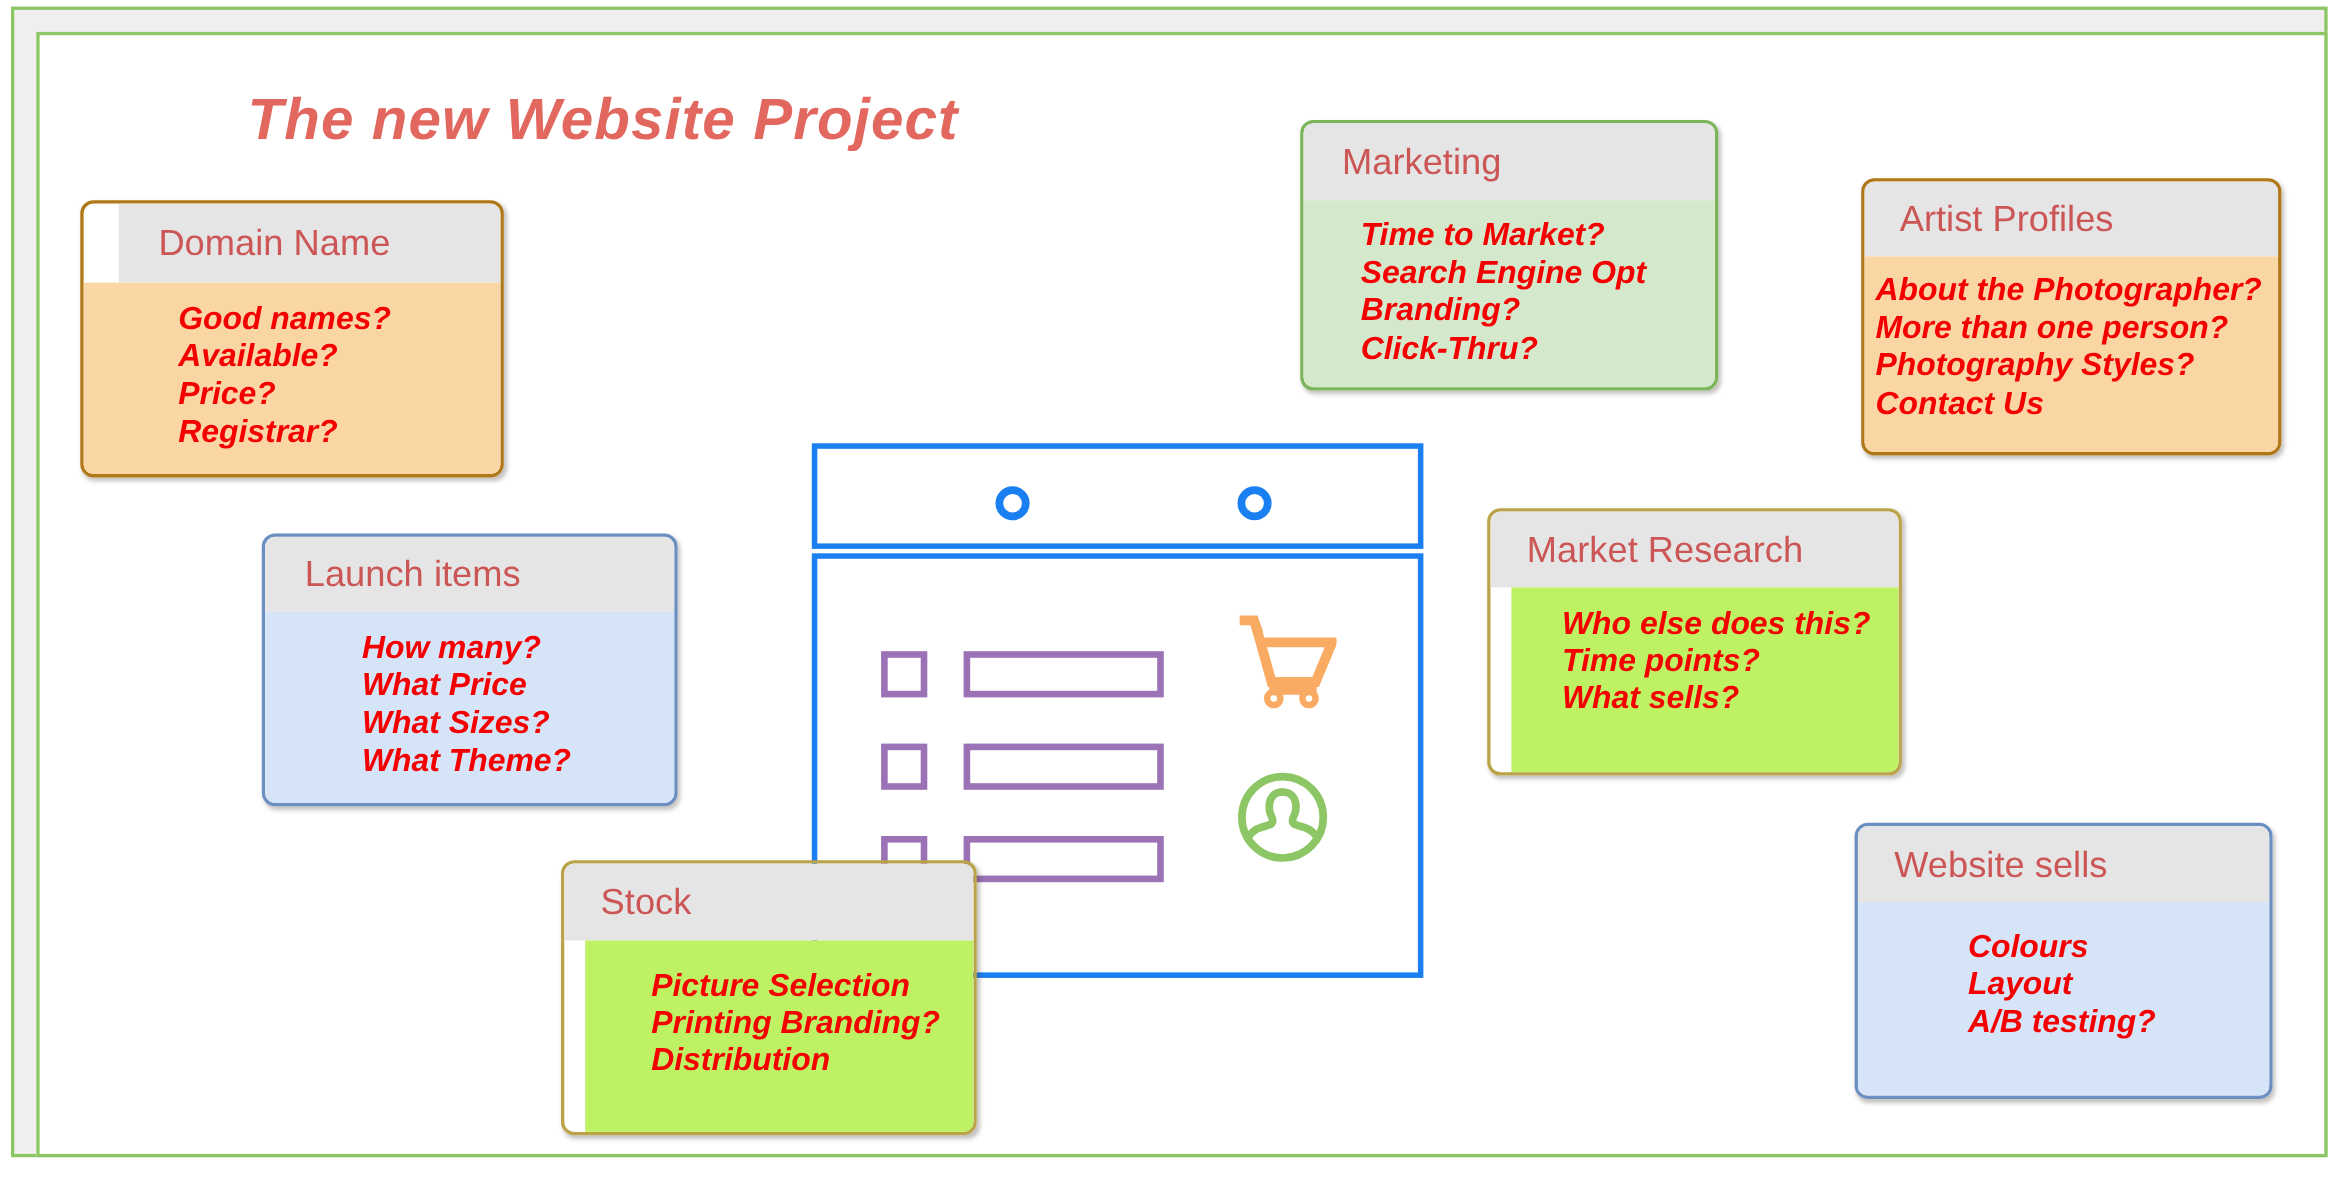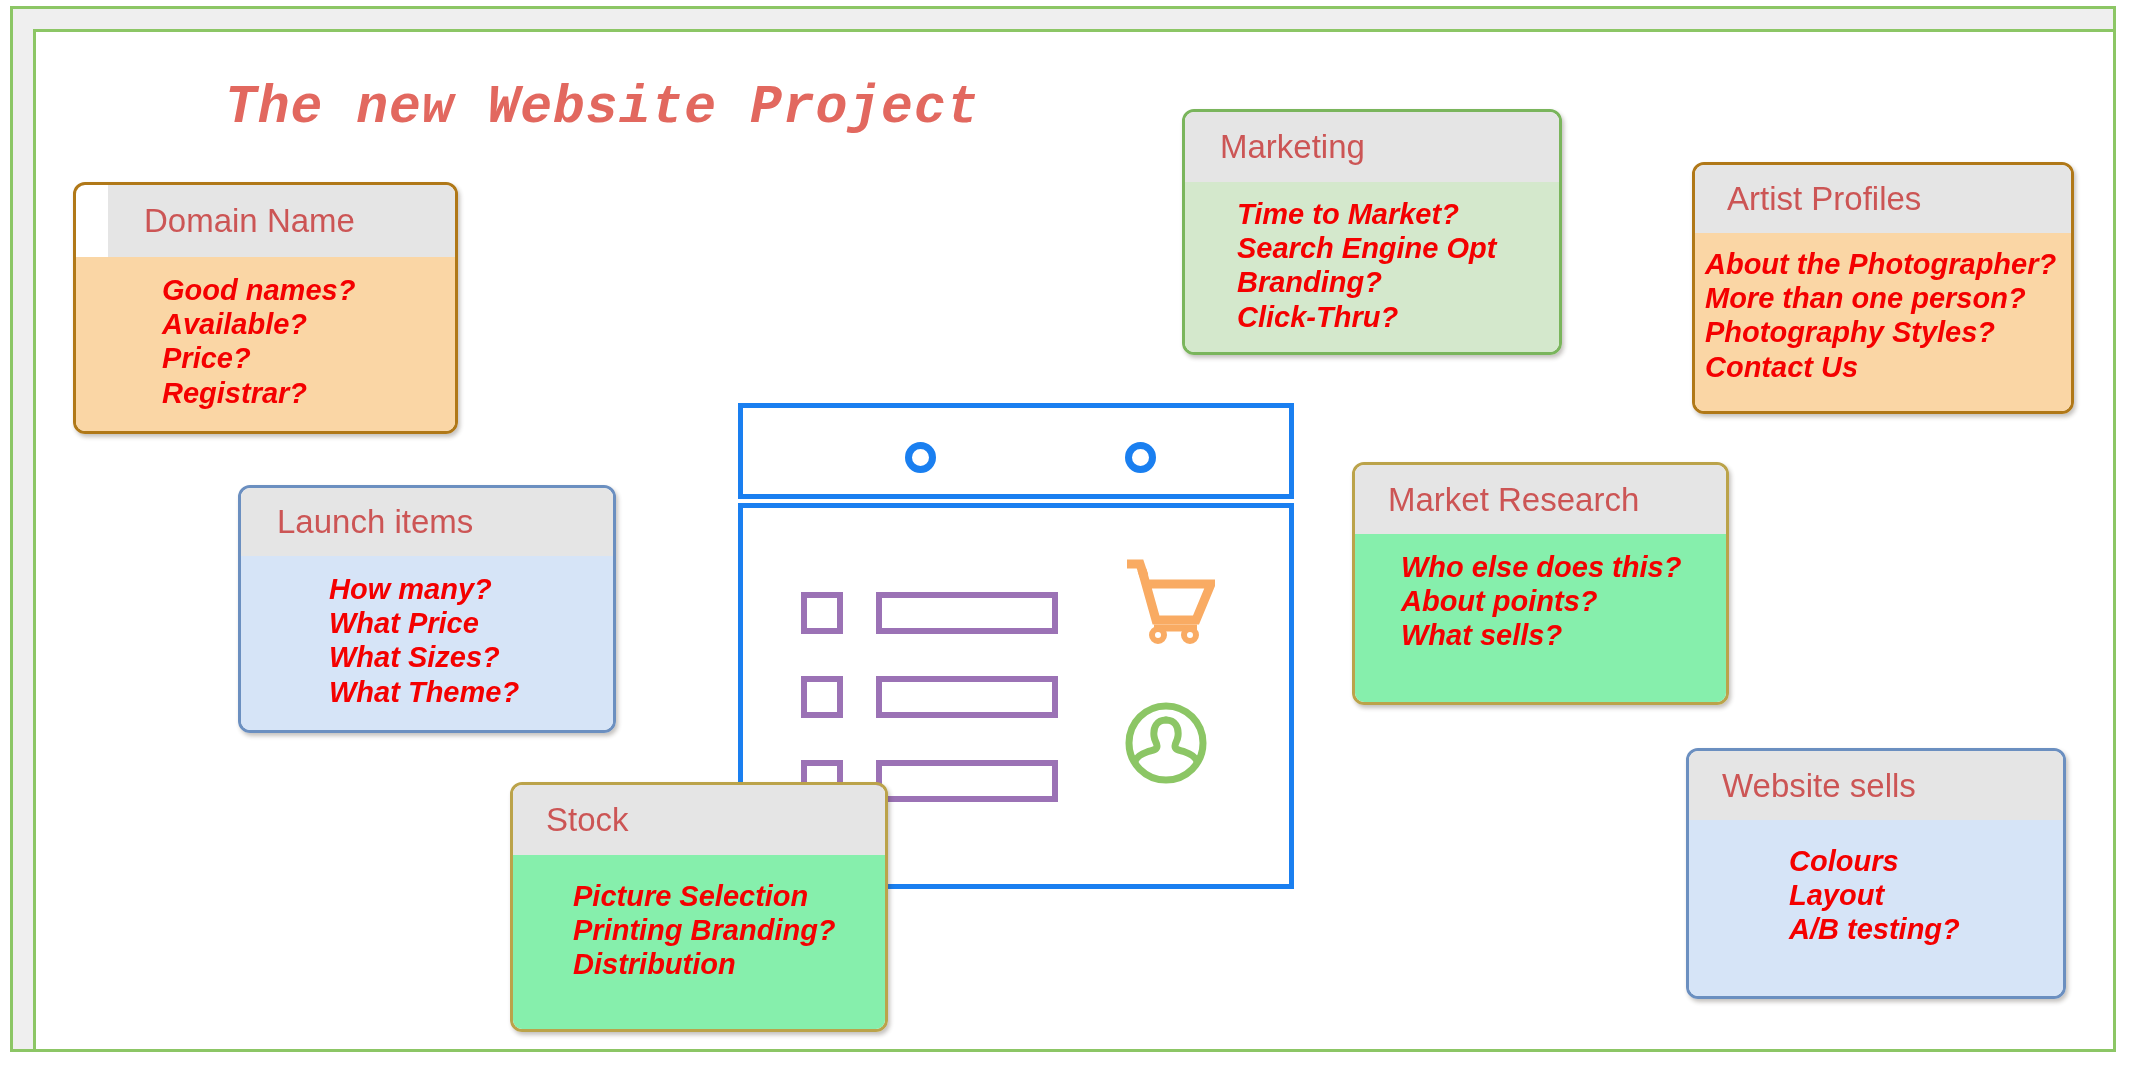--- a/index.html
+++ b/index.html
@@ -54,21 +54,21 @@
     border-top: 3px solid #8cc665;
     transform: rotate(45deg);
     transform-origin: center;
   }
 
   
   #page-title {
     position: absolute;
     left: 225px;
     top: 78px;
-    font-family: Liberation Mono, monospace;
+    font-family: Liberation Sans, sans-serif;
     font-size: 53px;
     font-weight: bold;
     font-style: italic;
     color: #e2685f;
     letter-spacing: 1px;
     white-space: nowrap;
   }
 
   
   .card {
@@ -98,21 +98,21 @@
   .card-body div { white-space: nowrap; }
 
   
   .v-orange { border: 3px solid #b07818; }
   .v-orange .card-body { background: #fad6a5; }
   .v-green  { border: 3px solid #7ab55c; }
   .v-green  .card-body { background: #d4e8cc; }
   .v-blue   { border: 3px solid #6b8fc0; }
   .v-blue   .card-body { background: #d6e4f7; }
   .v-yellow { border: 3px solid #bba34a; }
-  .v-yellow .card-body { background: #86efac; }
+  .v-yellow .card-body { background: #bef264; margin-left: 19px; }
 
   
   #card-domain-name { left: 73px;   top: 182px; width: 385px; height: 252px; }
   #card-domain-name .card-header { height: 72px; padding-left: 36px; margin-left: 32px; }
   #card-domain-name .card-body   { height: 174px; padding: 16px 0 0 86px; }
 
   #card-marketing { left: 1182px; top: 109px; width: 380px; height: 246px; }
   #card-marketing .card-header { height: 70px; padding-left: 35px; }
   #card-marketing .card-body   { height: 170px; padding: 15px 0 0 52px; }
 
@@ -258,21 +258,21 @@
     <div>What Price</div>
     <div>What Sizes?</div>
     <div>What Theme?</div>
   </div>
 </div>
 
 <div class="card v-yellow" id="card-market-research">
   <div class="card-header">Market Research</div>
   <div class="card-body">
     <div>Who else does this?</div>
-    <div>About points?</div>
+    <div>Time points?</div>
     <div>What sells?</div>
   </div>
 </div>
 
 <div class="card v-blue" id="card-website-design">
   <div class="card-header">Website sells</div>
   <div class="card-body">
     <div>Colours</div>
     <div>Layout</div>
     <div>A/B testing?</div>

